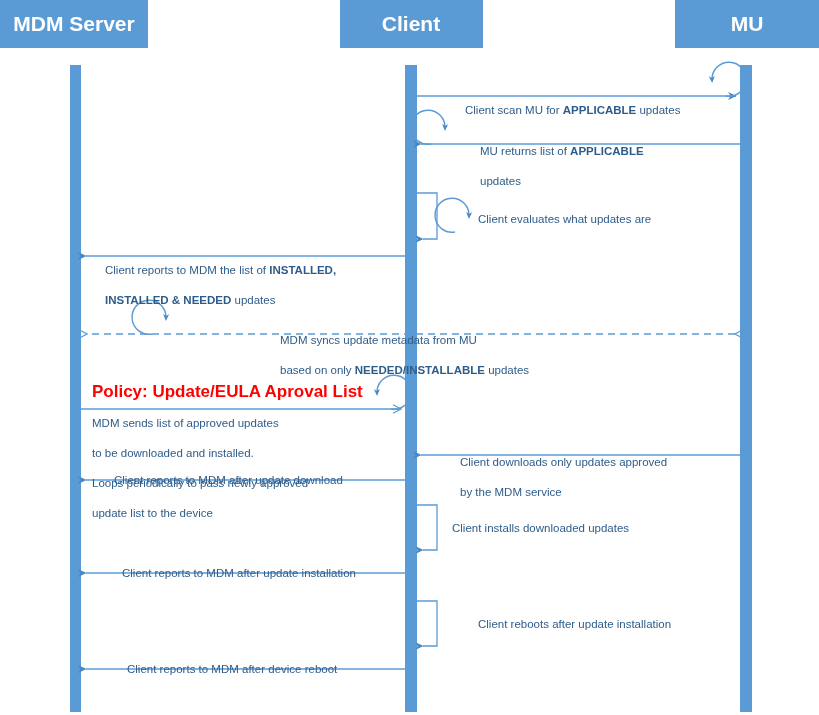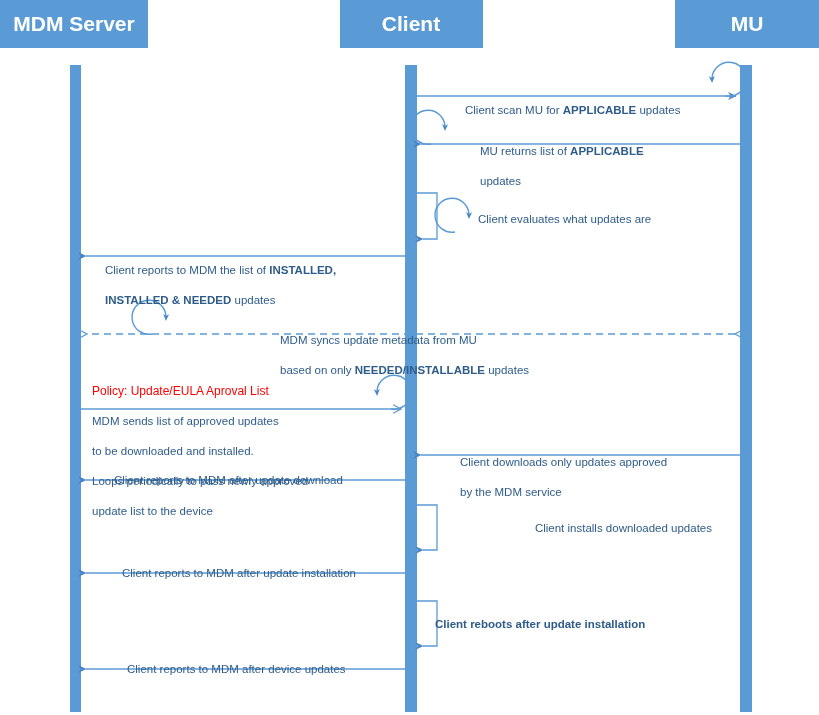--- a/index.html
+++ b/index.html
@@ -25,22 +25,22 @@
     font-size: 11.5px;
     color: #2E5C8A;
     line-height: 15px;
     text-align: left;
     white-space: pre-line;
   }
   .msg b { font-weight: bold; }
   .msg-left { text-align: left; }
   .policy-title {
     color: #FF0000;
-    font-weight: normal;
-    font-size: 12px;
+    font-weight: bold;
+    font-size: 17px;
     line-height: 15px;
   }
 </style>
 </head>
 <body>
 
 <svg id="diagram" viewBox="0 0 819 715" width="819" height="715" xmlns="http://www.w3.org/2000/svg">
   <defs>
     <marker id="arrowFilled" markerWidth="9" markerHeight="9" refX="8" refY="4.5" orient="auto" markerUnits="userSpaceOnUse">
       <path d="M0,0.6 L8.6,4.5 L0,8.4 L2.6,4.5 Z" fill="#4A87C4"></path>
@@ -161,19 +161,19 @@
   <span>update list to the device</span>
 </div>
 
 <div class="msg" style="left:460px; top:440px; width:250px;">
   <span>Client downloads only updates approved</span><br>
   <span>by the MDM service</span>
 </div>
 
 <div class="msg msg-left" style="left:114px; top:473px; width:300px;">Client reports to MDM after update download</div>
 
-<div class="msg msg-left" style="left:452px; top:521px; width:260px;text-align:right;">Client installs downloaded updates</div>
+<div class="msg msg-left" style="left:452px; top:521px; width:260px;">Client installs downloaded updates</div>
 
 <div class="msg msg-left" style="left:122px; top:566px; width:300px;">Client reports to MDM after update installation</div>
 
-<div class="msg msg-left" style="left:435px; top:617px; width:280px;font-weight:bold;">Client reboots after update installation</div>
+<div class="msg msg-left" style="left:478px; top:617px; width:280px;">Client reboots after update installation</div>
 
-<div class="msg msg-left" style="left:127px; top:662px; width:300px;">Client reports to MDM after device updates</div>
+<div class="msg msg-left" style="left:127px; top:662px; width:300px;">Client reports to MDM after device reboot</div>
 
 </body></html>

